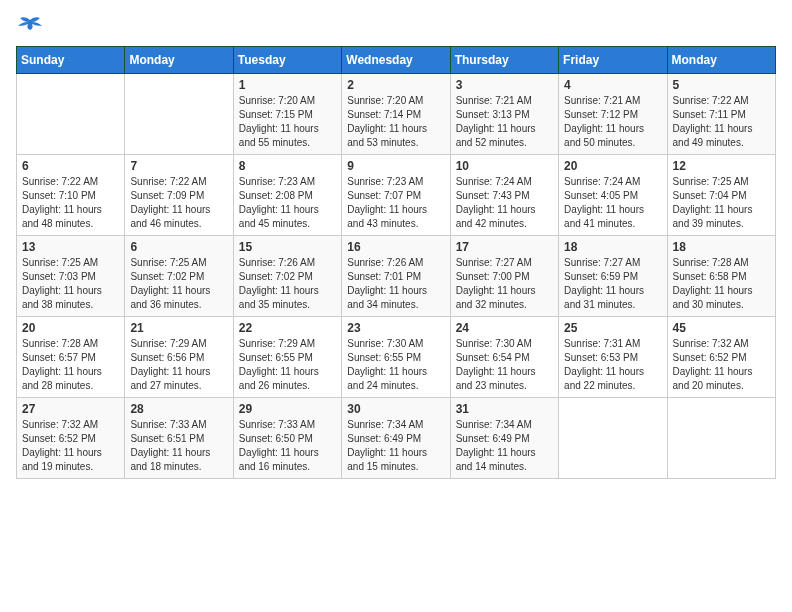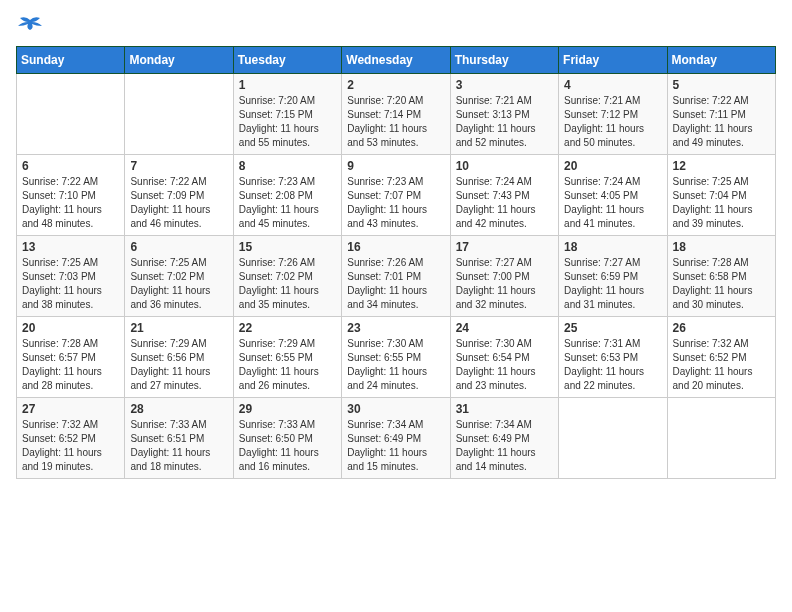--- a/index.html
+++ b/index.html
@@ -272,21 +272,21 @@
 Sunset: 6:54 PM
 Daylight: 11 hours and 23 minutes.</div>
         </td>
         <td>
           <div class="day-num">25</div>
           <div class="day-detail">Sunrise: 7:31 AM
 Sunset: 6:53 PM
 Daylight: 11 hours and 22 minutes.</div>
         </td>
         <td>
-          <div class="day-num">26</div>
+          <div class="day-num">45</div>
           <div class="day-detail">Sunrise: 7:32 AM
 Sunset: 6:52 PM
 Daylight: 11 hours and 20 minutes.</div>
         </td>
       </tr>
       <tr>
         <td>
           <div class="day-num">27</div>
           <div class="day-detail">Sunrise: 7:32 AM
 Sunset: 6:52 PM

